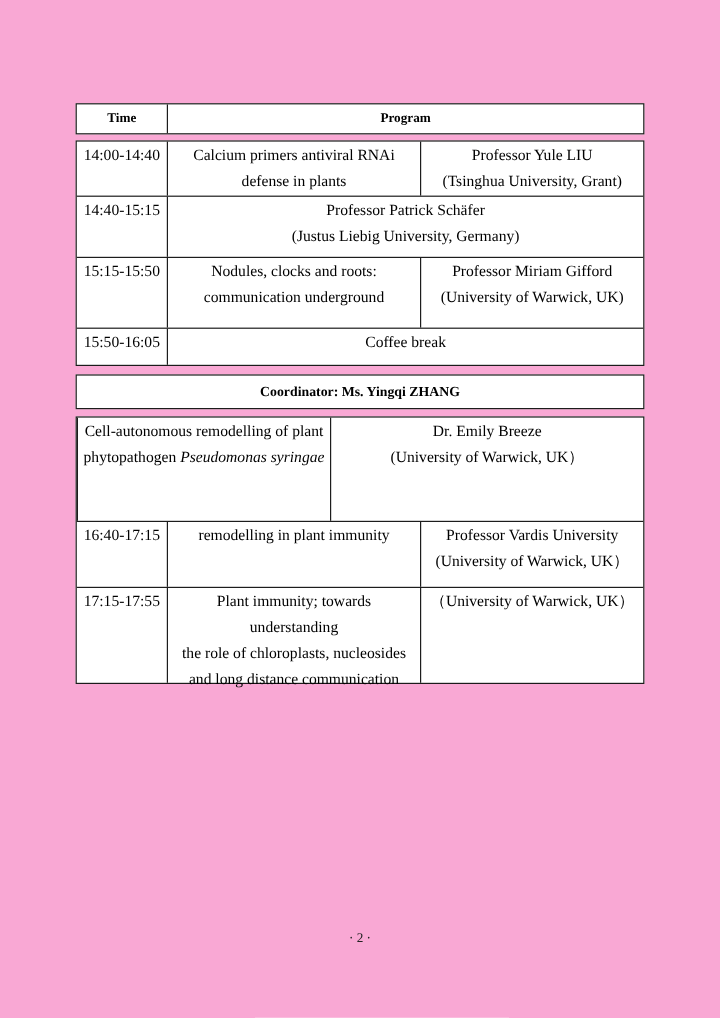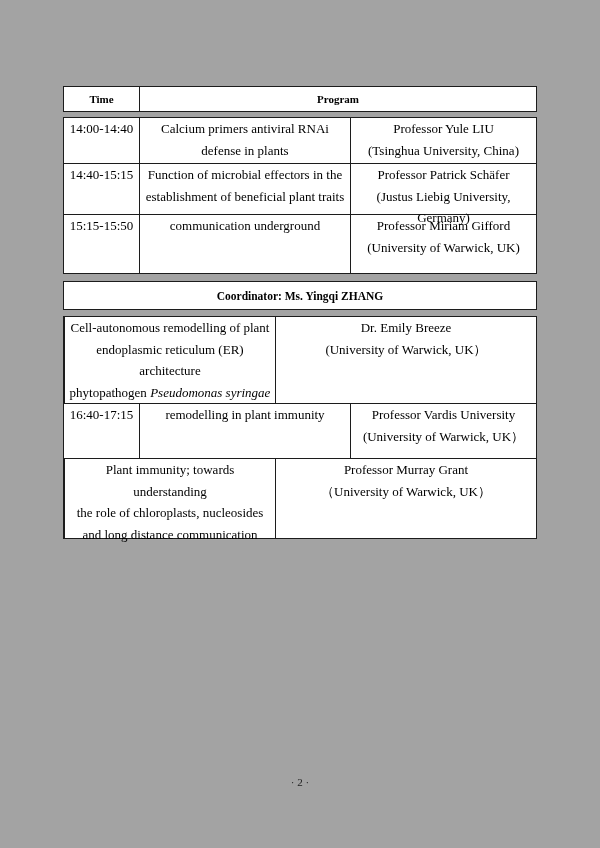--- a/index.html
+++ b/index.html
@@ -4,21 +4,21 @@
 <style>
   html, body { margin: 0; padding: 0; }
   body {
     width: 600px; height: 848px;
     background: #ffffff;
     font-family: "Liberation Serif", "DejaVu Serif", serif;
     color: #000;
     position: relative;
     overflow: hidden;
   }
-  .sheet { position: absolute; inset: 0; background: #a3a3a3; }
+  .sheet { position: absolute; inset: 0; background: #f9a8d4; }
 
   .tablewrap {
     position: absolute;
     left: 63px; top: 86px; width: 474px;
   }
   .box {
     border: 1px solid #1c1c1c;
     box-sizing: border-box;
     background: #fff;
   }
@@ -83,85 +83,85 @@
     <div class="box">
 
       <div class="row" style="height:45px">
         <div class="cell c-time">14:00-14:40</div>
         <div class="cell c-prog">
           <span class="line">Calcium primers antiviral RNAi</span>
           <span class="line">defense in plants</span>
         </div>
         <div class="cell c-spk">
           <span class="line">Professor Yule LIU</span>
-          <span class="line">(Tsinghua University, China)</span>
+          <span class="line">(Tsinghua University, Grant)</span>
         </div>
       </div>
 
       <div class="row" style="height:51px">
         <div class="cell c-time">14:40-15:15</div>
-        <div class="cell c-prog">
-          <span class="line">Function of microbial effectors in the</span>
-          <span class="line">establishment of beneficial plant traits</span>
-        </div>
         <div class="cell c-spk">
           <span class="line">Professor Patrick Schäfer</span>
           <span class="line">(Justus Liebig University, Germany)</span>
         </div>
       </div>
 
       <div class="row" style="height:59px">
         <div class="cell c-time">15:15-15:50</div>
         <div class="cell c-prog">
+          <span class="line">Nodules, clocks and roots:</span>
           <span class="line">communication underground</span>
         </div>
         <div class="cell c-spk">
           <span class="line">Professor Miriam Gifford</span>
           <span class="line">(University of Warwick, UK)</span>
         </div>
       </div>
 
+      <div class="row" style="height:31px">
+        <div class="cell c-time">15:50-16:05</div>
+        <div class="cell c-span">Coffee break</div>
+      </div>
 
     </div>
 
     <div class="box coord-box">Coordinator: Ms. Yingqi ZHANG</div>
 
     <div class="box">
 
       <div class="row" style="height:86px">
         <div class="cell c-prog">
           <span class="line">Cell-autonomous remodelling of plant</span>
-          <span class="line">endoplasmic reticulum (ER) architecture</span>
           <span class="line"><span>phytopathogen</span> <i>Pseudomonas syringae</i></span>
         </div>
         <div class="cell c-spk">
           <span class="line">Dr. Emily Breeze</span>
           <span class="line">(University of Warwick, UK）</span>
         </div>
       </div>
 
       <div class="row" style="height:55px">
         <div class="cell c-time">16:40-17:15</div>
         <div class="cell c-prog">
           <span class="line">remodelling in plant immunity</span>
         </div>
         <div class="cell c-spk">
           <span class="line">Professor Vardis University</span>
           <span class="line">(University of Warwick, UK）</span>
         </div>
       </div>
 
       <div class="row" style="height:80px">
+        <div class="cell c-time">17:15-17:55</div>
         <div class="cell c-prog">
           <span class="line">Plant immunity; towards understanding</span>
           <span class="line">the role of chloroplasts, nucleosides</span>
           <span class="line">and long distance communication</span>
         </div>
         <div class="cell c-spk">
-          <span class="line">Professor Murray Grant</span>
           <span class="line">（University of Warwick, UK）</span>
         </div>
       </div>
 
     </div>
 
   </div>
 
   <div class="page-number">· 2 ·</div>
 

